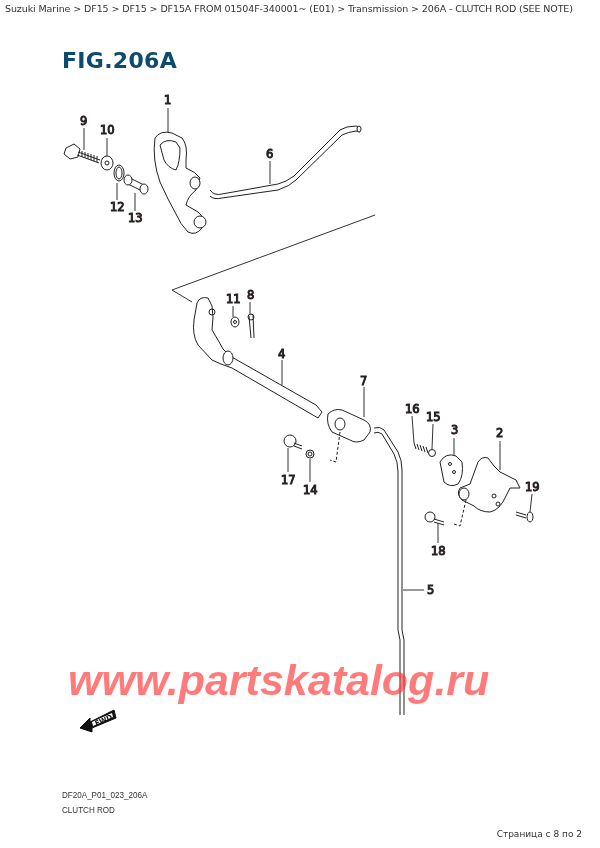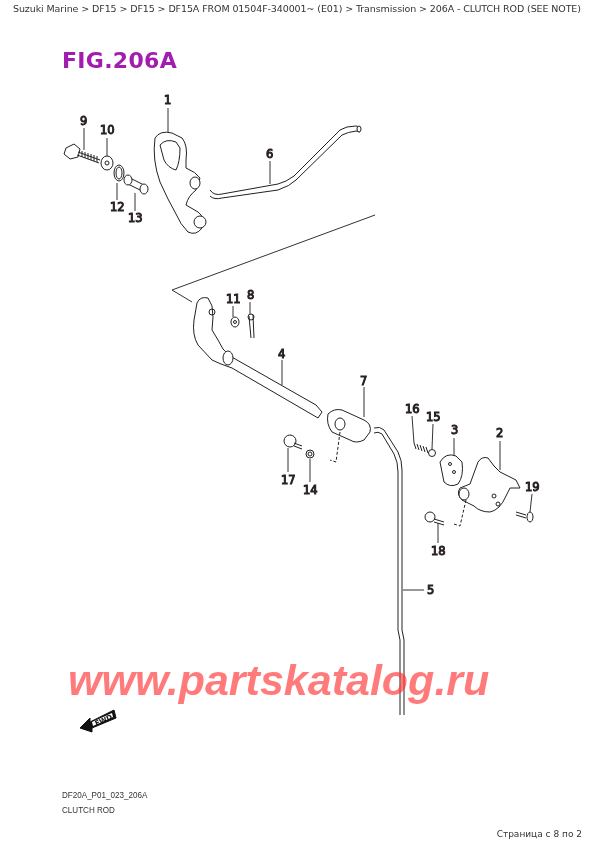--- a/index.html
+++ b/index.html
@@ -1,18 +1,18 @@
 <!DOCTYPE html>
 <html><head>
 <meta charset="utf-8">
 <style>
   html, body { margin:0; padding:0; background:#ffffff; }
   body { width:600px; height:848px; position:relative; overflow:hidden; font-family:"DejaVu Sans", sans-serif; }
-  .breadcrumb { position:absolute; left:13px; top:3px; font-size:9.5px; color:#333; white-space:nowrap; letter-spacing:-0.1px; }
-  .fig-title { position:absolute; left:62px; top:48px; font-size:22px; font-weight:bold; color:#a21caf; font-family:"DejaVu Sans", sans-serif; letter-spacing:0.3px; }
+  .breadcrumb { position:absolute; left:5px; top:3px; font-size:9.5px; color:#333; white-space:nowrap; letter-spacing:-0.1px; }
+  .fig-title { position:absolute; left:62px; top:48px; font-size:22px; font-weight:bold; color:#0c4a6e; font-family:"DejaVu Sans", sans-serif; letter-spacing:0.3px; }
   svg.diagram { position:absolute; left:0; top:0; }
   .callout { font-family:"DejaVu Sans", sans-serif; font-size:11.5px; fill:#b01818; }
   .watermark { position:absolute; left:68px; top:656px; font-family:"Liberation Sans", sans-serif; font-weight:bold; font-style:italic; font-size:43px; color:rgba(255,60,60,0.68); white-space:nowrap; letter-spacing:0px; }
   .fwd { position:absolute; left:78px; top:704px; }
   .code-label { position:absolute; left:62px; top:789px; font-family:"Liberation Sans", sans-serif; font-size:9.5px; color:#333; transform:scaleX(0.85); transform-origin:left; }
   .name-label { position:absolute; left:62px; top:804px; font-family:"Liberation Sans", sans-serif; font-size:9.5px; color:#333; transform:scaleX(0.85); transform-origin:left; }
   .pager { position:absolute; right:18px; top:829px; font-size:9px; color:#333; white-space:nowrap; }
 </style>
 </head>
 <body>

